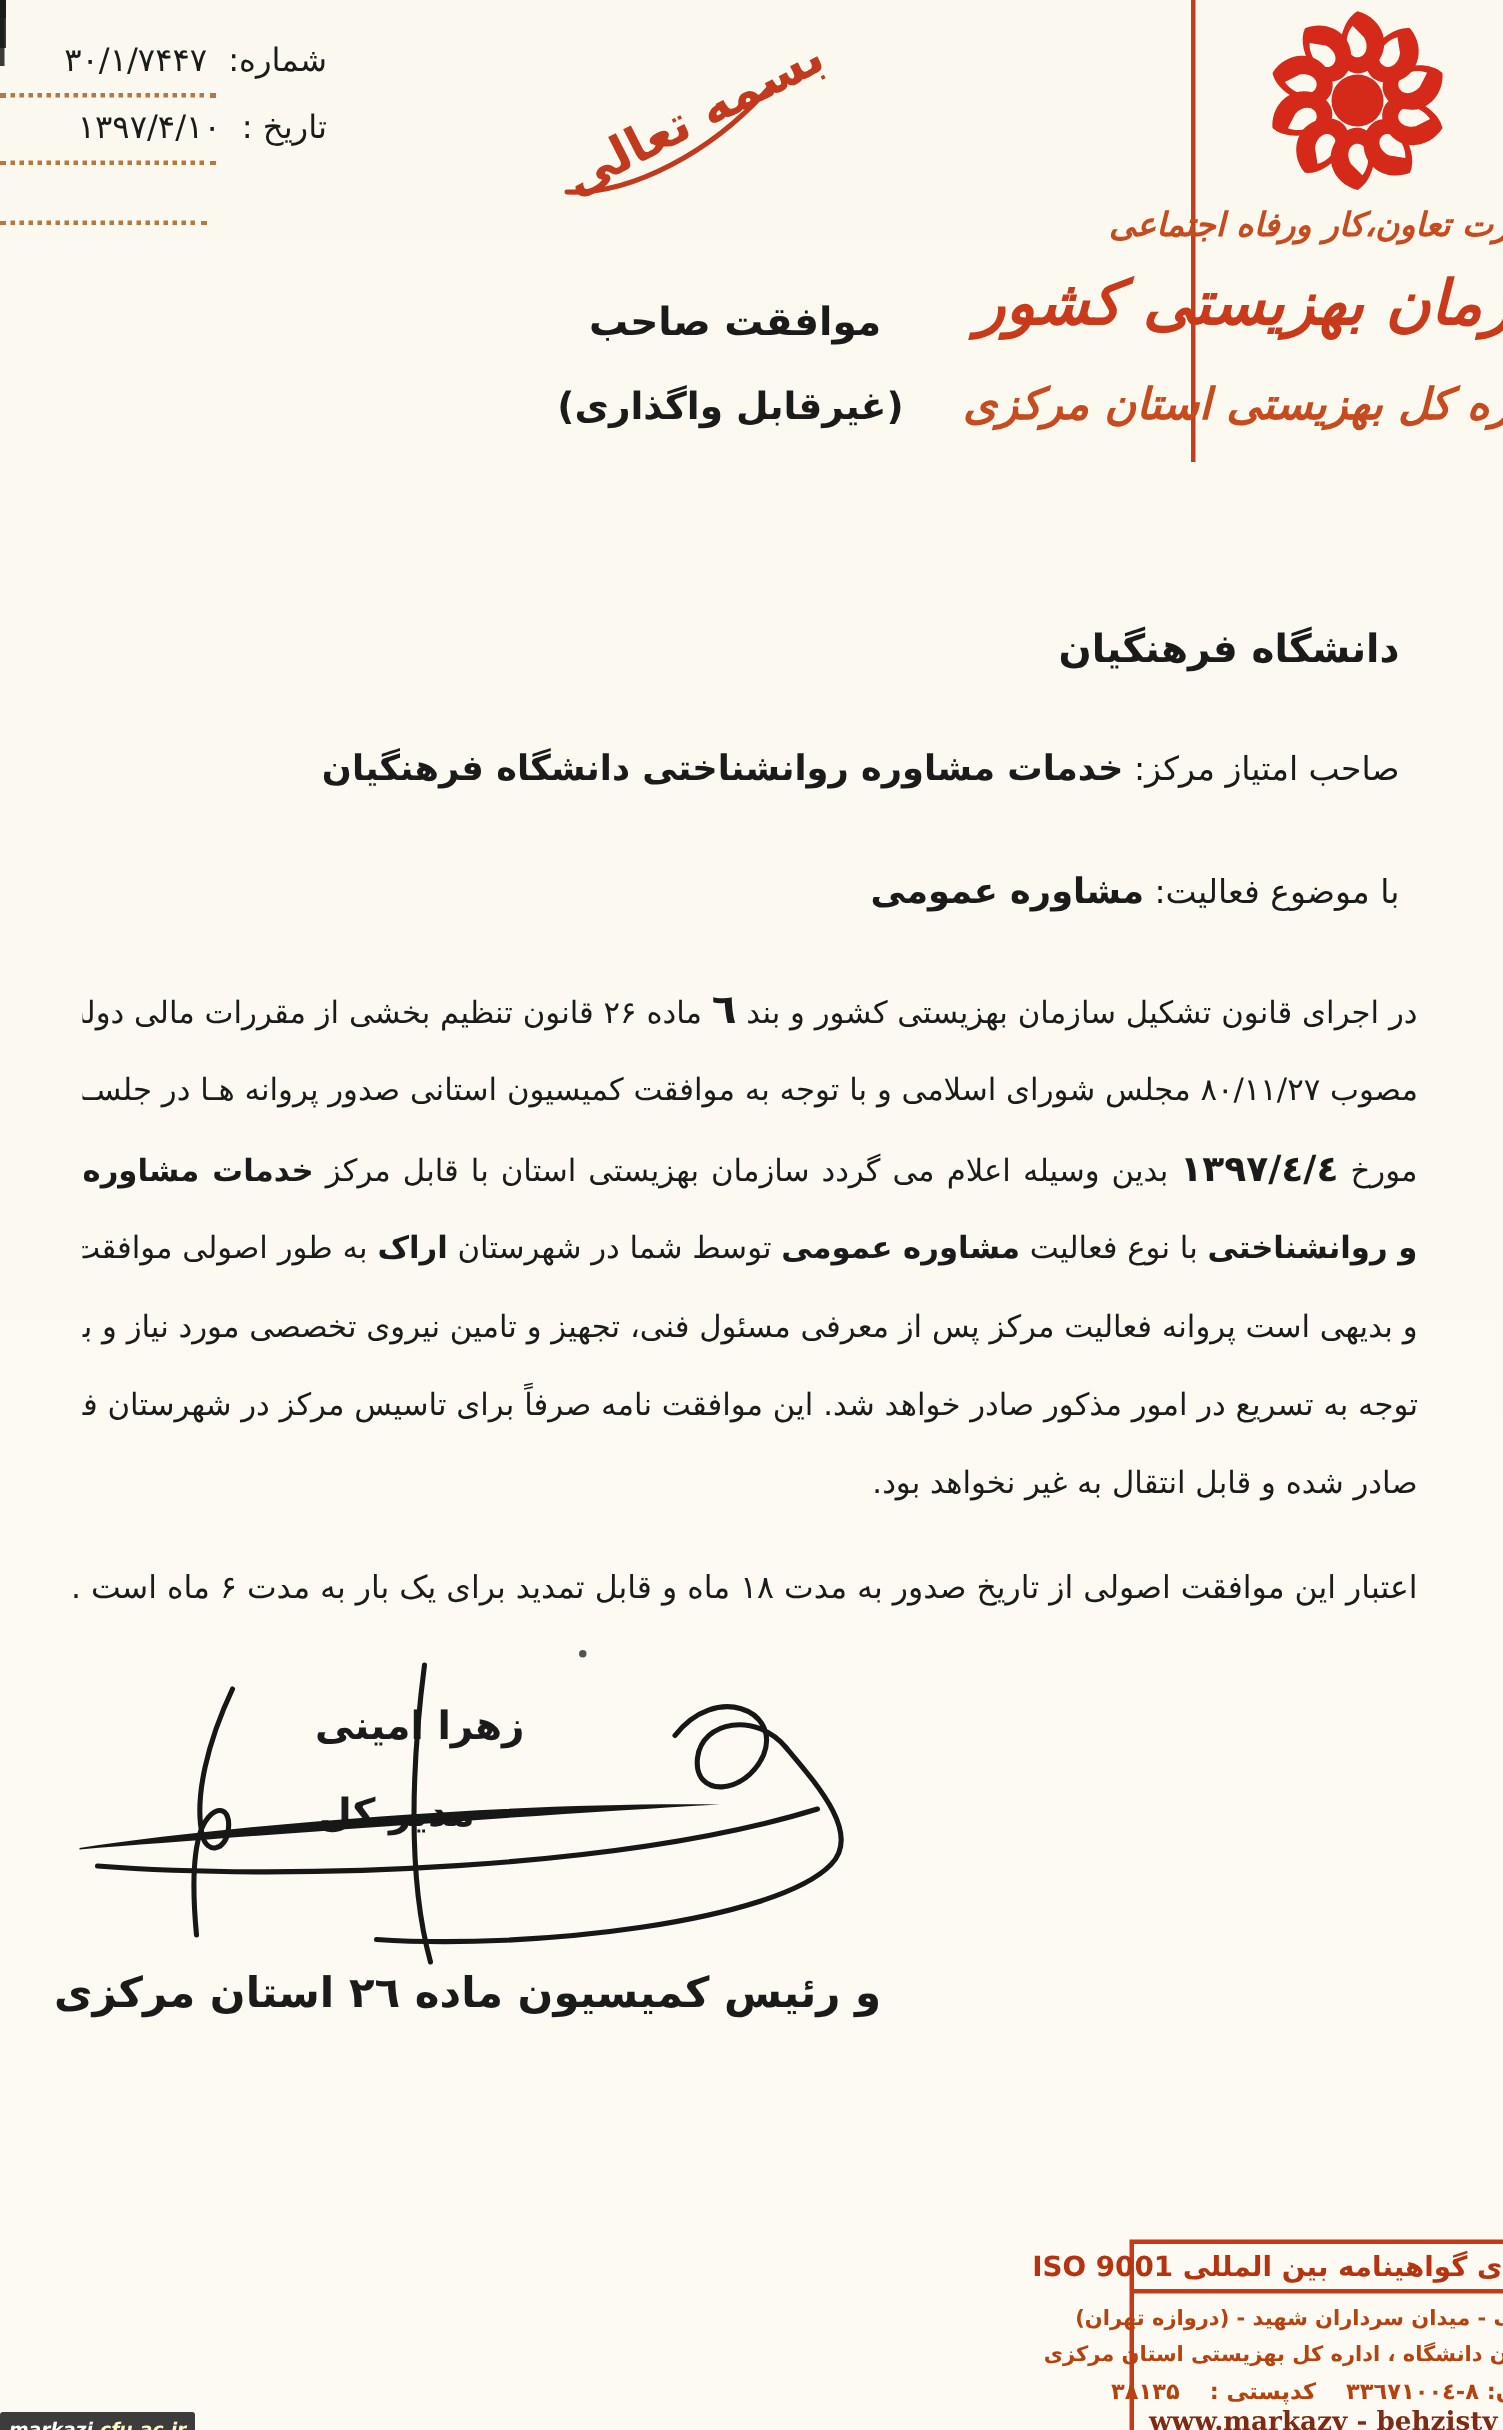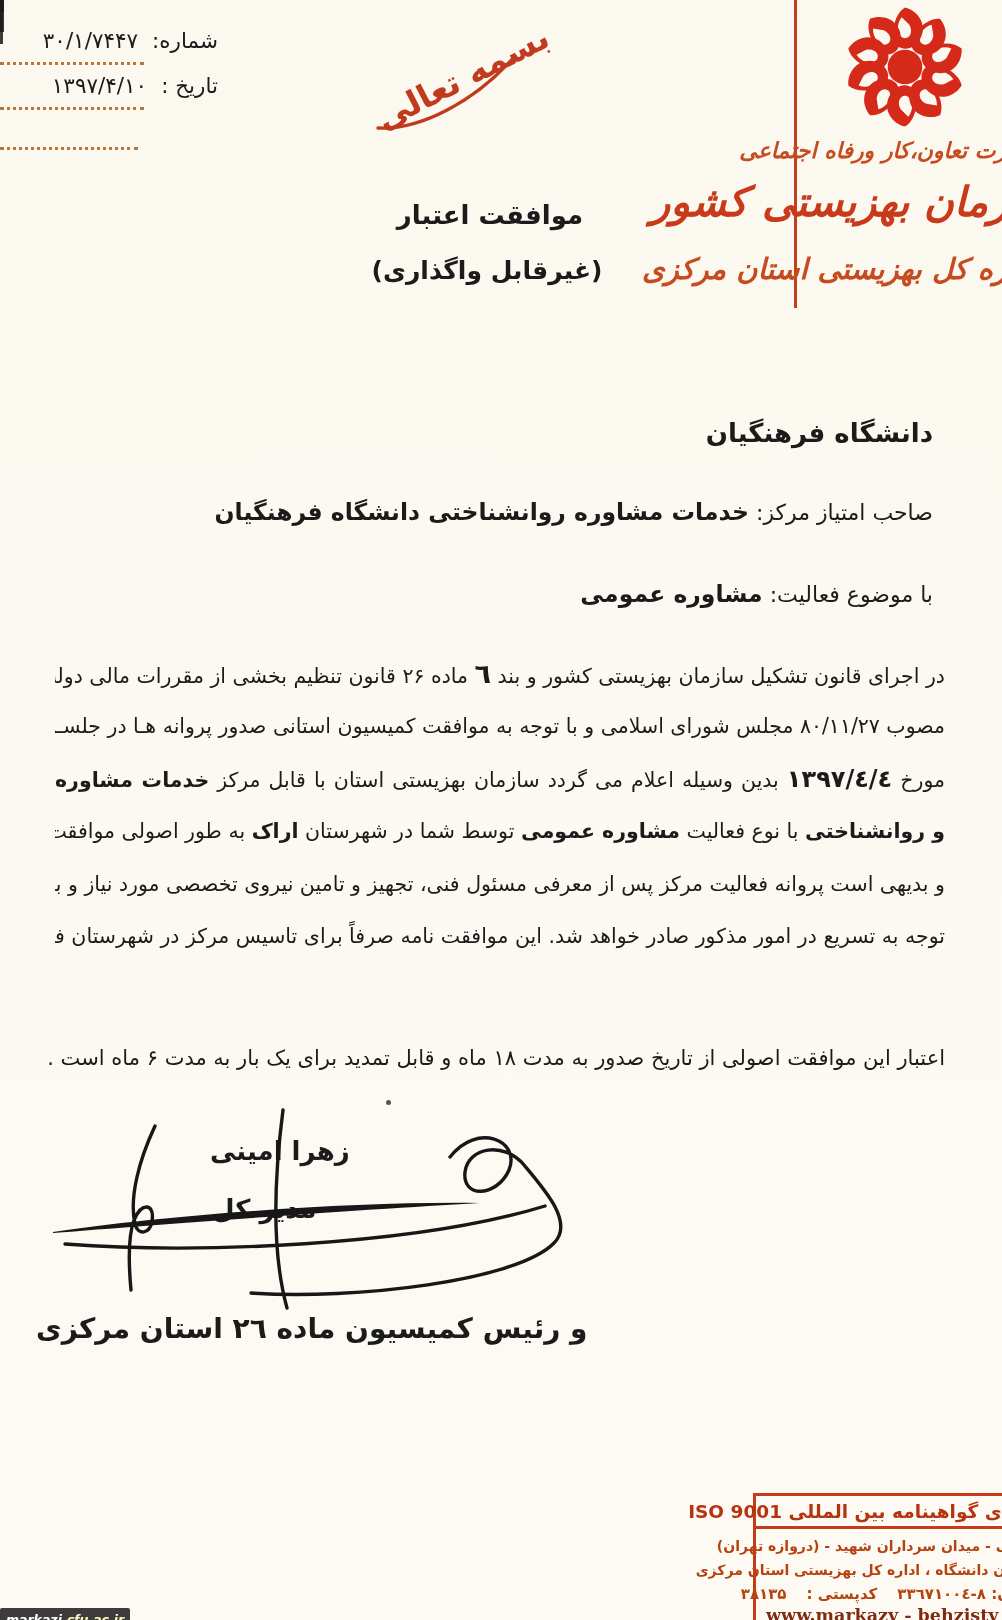--- a/index.html
+++ b/index.html
@@ -106,21 +106,21 @@
           </g>
       </g>
     </g>
   </svg>
 
   <div class="abs vline" style="left:794px;top:0;height:308px;"></div>
   <div class="abs red-it rtl" style="right:-4px;top:138px;font-size:22px;"><span>رت تعاون،کار ورفاه اجتماعی</span></div>
   <div class="abs red-it rtl" style="right:-6px;top:178px;font-size:41px;color:#c83a19;"><span>زمان بهزیستی کشور</span></div>
   <div class="abs red-it rtl" style="right:-5px;top:252px;font-size:29px;"><span>ره کل بهزیستی استان مرکزی</span></div>
 
-  <div class="abs doc-title" style="left:490px;top:200px;transform:translateX(-50%);font-size:26px;">موافقت اعتبار</div>
+  <div class="abs doc-title" style="left:490px;top:200px;transform:translateX(-50%);font-size:26px;">موافقت صاحب</div>
   <div class="abs doc-title" style="left:487px;top:256px;transform:translateX(-50%);">(غیرقابل واگذاری)</div>
 
   <div class="abs rtl" style="right:69px;top:498px;font-size:22px;white-space:nowrap;">
     <span>صاحب امتیاز مرکز: </span><span class="b" style="font-size:23.5px;">خدمات مشاوره روانشناختی دانشگاه فرهنگیان</span>
   </div>
 
   <div class="abs rtl b" style="right:69px;top:418px;font-size:26px;white-space:nowrap;">دانشگاه فرهنگیان</div>
 
   <div class="abs rtl" style="right:69px;top:580px;font-size:22px;white-space:nowrap;">
     <span>با موضوع فعالیت: </span><span class="b" style="font-size:23.5px;">مشاوره عمومی</span>
@@ -132,20 +132,21 @@
     </div>
     <div class="pline"><span>مصوب ۸۰/۱۱/۲۷ مجلس شورای اسلامی و با توجه به موافقت کمیسیون استانی صدور پروانه هـا در جلسـه</span></div>
     <div class="pline">
       <span>مورخ </span><span class="bdate">۱۳۹۷/٤/٤</span><span> بدین وسیله اعلام می گردد سازمان بهزیستی استان با قابل مرکز </span><span class="b">خدمات مشاوره</span>
     </div>
     <div class="pline">
       <span class="b">و روانشناختی</span><span> با نوع فعالیت </span><span class="b">مشاوره عمومی</span><span> توسط شما در شهرستان </span><span class="b">اراک</span><span> به طور اصولی موافقت دارد</span>
     </div>
     <div class="pline"><span>و بدیهی است پروانه فعالیت مرکز پس از معرفی مسئول فنی، تجهیز و تامین نیروی تخصصی مورد نیاز و بـا</span></div>
     <div class="pline"><span>توجه به تسریع در امور مذکور  صادر خواهد شد. این موافقت نامه صرفاً برای تاسیس مرکز در شهرستان فوق</span></div>
+    <div class="pline last"><span>صادر شده و قابل انتقال به غیر نخواهد بود.</span></div>
   </div>
 
   <div class="abs rtl" style="left:55px;top:1046px;width:890px;text-align:center;font-size:21px;white-space:nowrap;">اعتبار این موافقت اصولی از تاریخ صدور به مدت ۱۸ ماه و قابل تمدید برای یک بار به مدت ۶ ماه است .</div>
 
   <div class="abs inkdot" style="left:386px;top:1100px;"></div>
 
   <div class="abs rtl b" style="left:210px;top:1136px;font-size:26px;white-space:nowrap;">زهرا امینی</div>
   <div class="abs rtl b" style="left:212px;top:1194px;font-size:26px;white-space:nowrap;">مدیر کل</div>
 
   <svg class="abs" style="left:25px;top:1102px;" width="570" height="215" viewBox="0 0 570 215">

